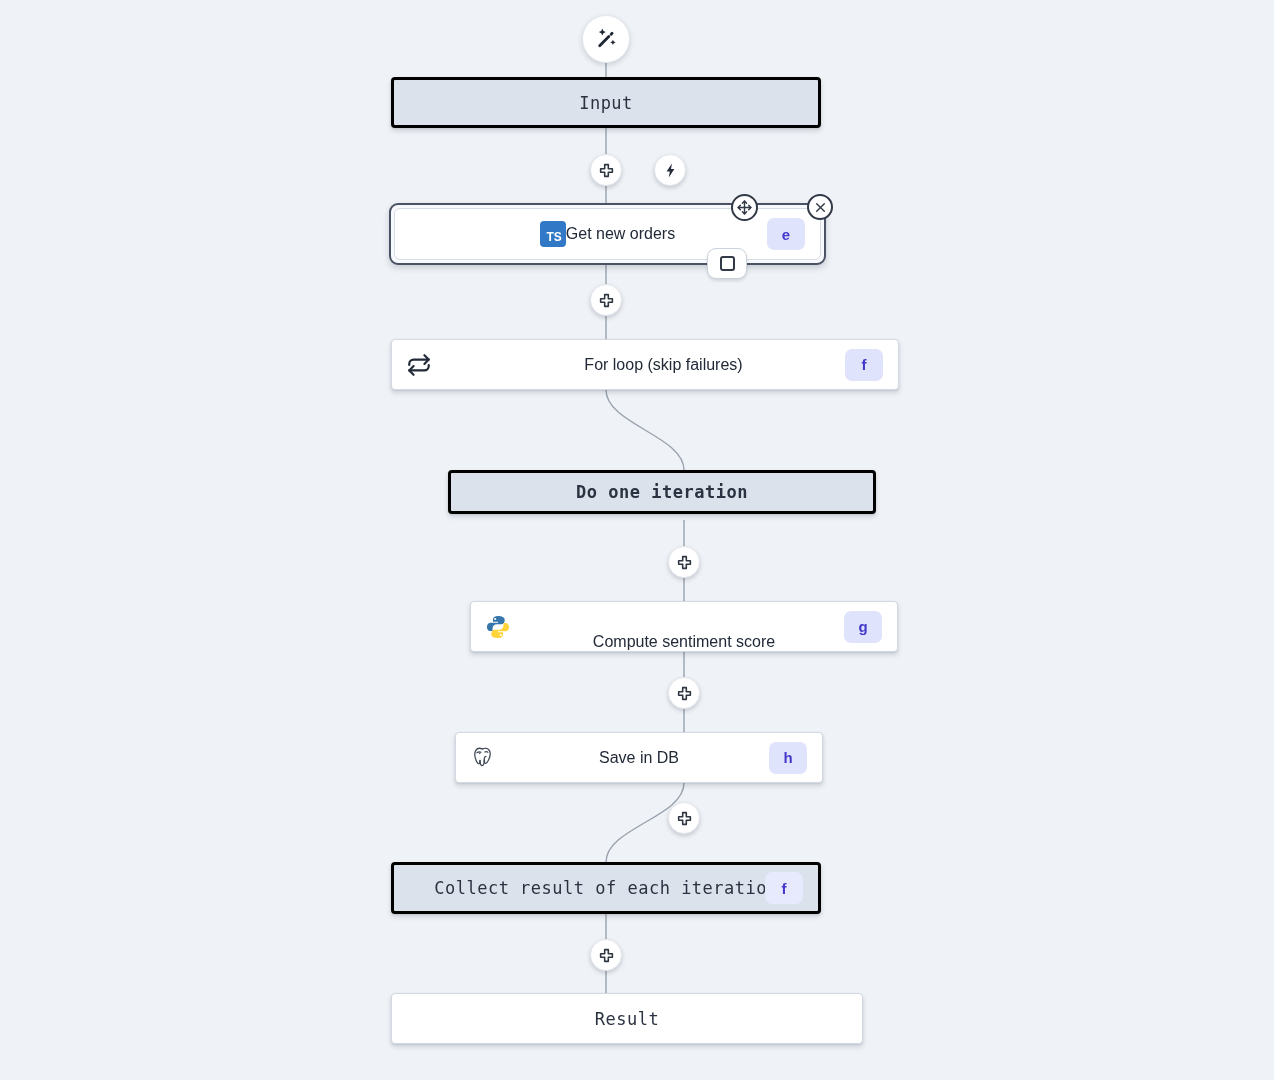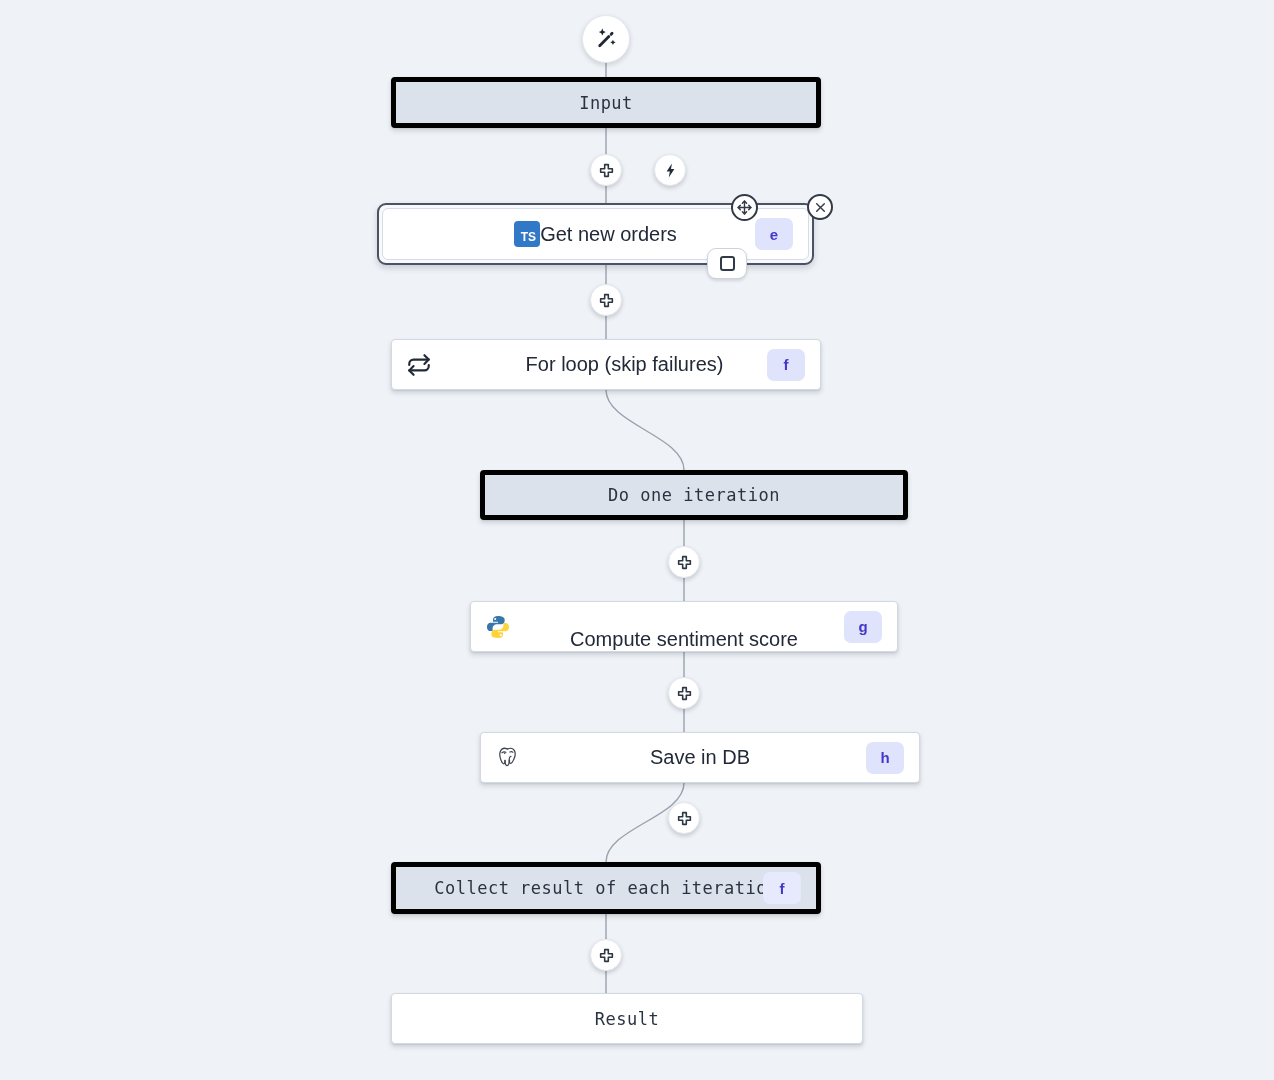--- a/index.html
+++ b/index.html
@@ -14,28 +14,28 @@
   svg.edges { position: absolute; left: 0; top: 0; pointer-events: none; }
 
   
   .node {
     position: absolute;
     display: flex; align-items: center; justify-content: center;
     border-radius: 4px;
     box-shadow: 0 3px 5px rgba(44,56,76,.16), 0 1px 2px rgba(44,56,76,.10);
   }
   .node.white { background: #ffffff; border: 1px solid #d3d9e2; }
-  .node.virtual { background: #dbe2eb; border: 5px solid #000000; }
+  .node.virtual { background: #dbe2eb; border: 3px solid #000000; }
   .label-mono {
     font-family: "DejaVu Sans Mono", "Liberation Mono", monospace;
     font-size: 17px; color: #2b3342; letter-spacing: .5px;
   }
   .label-sans {
     font-family: "Liberation Sans", sans-serif;
-    font-size: 20px; color: #222a38;
+    font-size: 16px; color: #222a38;
   }
   .node .left-icon { position: absolute; left: 14px; top: 50%; transform: translateY(-50%); display: flex; }
   .badge {
     position: absolute; right: 15px; top: 50%; transform: translateY(-50%);
     width: 38px; height: 32px; border-radius: 7px;
     background: #dfe3fb; color: #4338ca;
     font-family: "Liberation Sans", sans-serif; font-weight: bold; font-size: 15px;
     display: flex; align-items: center; justify-content: center;
   }
   .badge.inline { background: #e7eafc; }
@@ -146,21 +146,21 @@
   </div>
 
   <div class="circle-btn" style="left:654px; top:154px;">
     <span style="display:flex;">
       <svg width="17" height="17" viewBox="0 0 24 24">
         <path d="M14 2 6.5 13.5h4.6L9.5 22l8-12h-4.8L14 2z" fill="#242c3a"></path>
       </svg>
     </span>
   </div>
 
-  <div class="selected-wrap" style="left:377px; top:203px; width:437px; height:62px;">
+  <div class="selected-wrap" style="left:389px; top:203px; width:437px; height:62px;">
     <div class="selected-inner">
       <span class="left-icon">
         <span class="ts-box">TS</span>
       </span>
       <span class="label-sans">Get new orders</span>
       <span class="badge">e</span>
     </div>
   </div>
 
   <div class="handle-circle" style="left:731px; top:194px;">
@@ -185,34 +185,34 @@
   </div>
 
   <div class="circle-btn" style="left:590px; top:284px;">
     <span style="display:flex;">
       <svg width="19" height="19" viewBox="0 0 24 24">
         <path d="M9.7 4.6h4.6v5.1h5.1v4.6h-5.1v5.1H9.7v-5.1H4.6V9.7h5.1z" fill="#ffffff" stroke="#2e3642" stroke-width="2" stroke-linejoin="round"></path>
       </svg>
     </span>
   </div>
 
-  <div class="node white" style="left:391px; top:339px; width:430px; height:51px;padding-left:37px;">
+  <div class="node white" style="left:391px; top:339px; width:508px; height:51px;padding-left:37px;">
     <span class="left-icon">
       <svg width="26" height="26" viewBox="0 0 24 24" fill="none" stroke="#222a38" stroke-width="2" stroke-linecap="round" stroke-linejoin="round">
         <path d="m17 3 4 4-4 4"></path>
         <path d="M3 12v-1a4 4 0 0 1 4-4h14"></path>
         <path d="m7 21-4-4 4-4"></path>
         <path d="M21 12v1a4 4 0 0 1-4 4H3"></path>
       </svg>
     </span>
     <span class="label-sans">For loop (skip failures)</span>
     <span class="badge">f</span>
   </div>
 
-  <div class="node virtual" style="left:480px; top:470px; width:428px; height:50px;">
+  <div class="node virtual" style="left:448px; top:470px; width:428px; height:44px;font-weight:bold;">
     <span class="label-mono">Do one iteration</span>
   </div>
 
   <div class="circle-btn" style="left:668px; top:546px;">
     <span style="display:flex;">
       <svg width="19" height="19" viewBox="0 0 24 24">
         <path d="M9.7 4.6h4.6v5.1h5.1v4.6h-5.1v5.1H9.7v-5.1H4.6V9.7h5.1z" fill="#ffffff" stroke="#2e3642" stroke-width="2" stroke-linejoin="round"></path>
       </svg>
     </span>
   </div>
@@ -231,21 +231,21 @@
   </div>
 
   <div class="circle-btn" style="left:668px; top:677px;">
     <span style="display:flex;">
       <svg width="19" height="19" viewBox="0 0 24 24">
         <path d="M9.7 4.6h4.6v5.1h5.1v4.6h-5.1v5.1H9.7v-5.1H4.6V9.7h5.1z" fill="#ffffff" stroke="#2e3642" stroke-width="2" stroke-linejoin="round"></path>
       </svg>
     </span>
   </div>
 
-  <div class="node white" style="left:480px; top:732px; width:440px; height:51px;">
+  <div class="node white" style="left:455px; top:732px; width:368px; height:51px;">
     <span class="left-icon">
       <svg width="25" height="25" viewBox="0 0 24 24" fill="none" stroke="#3f4754" stroke-width="1.2" stroke-linecap="round" stroke-linejoin="round">
         <path d="M12 3.4c-2.1-1-5-.9-6.4 1.3-1.5 2.4-1 6.4.2 9.4.7 1.8 1.7 3.7 2.8 3.5 1-.2.9-1.8 1-3.3"></path>
         <path d="M12 3.4c2.1-1 5.1-.9 6.5 1.3 1.5 2.4.9 5.7-.4 8.5-.9 2-2.1 4.3-3.4 4-1.1-.3-.8-2-.8-3.5"></path>
         <path d="M9.6 14.3c.1 2.6.2 4.8 1.7 5 1.6.2 2.3-1.3 2.2-4.7 0-2.2.4-3.8 1.8-4.1"></path>
         <path d="M6.6 6.9c1.2-.9 2.7-1 3.9-.4"></path>
         <path d="M14.3 6.3c1-.5 2.1-.4 2.9.1"></path>
         <circle cx="9.3" cy="7.4" r=".8" fill="#3f4754" stroke="none"></circle>
       </svg>
     </span>

